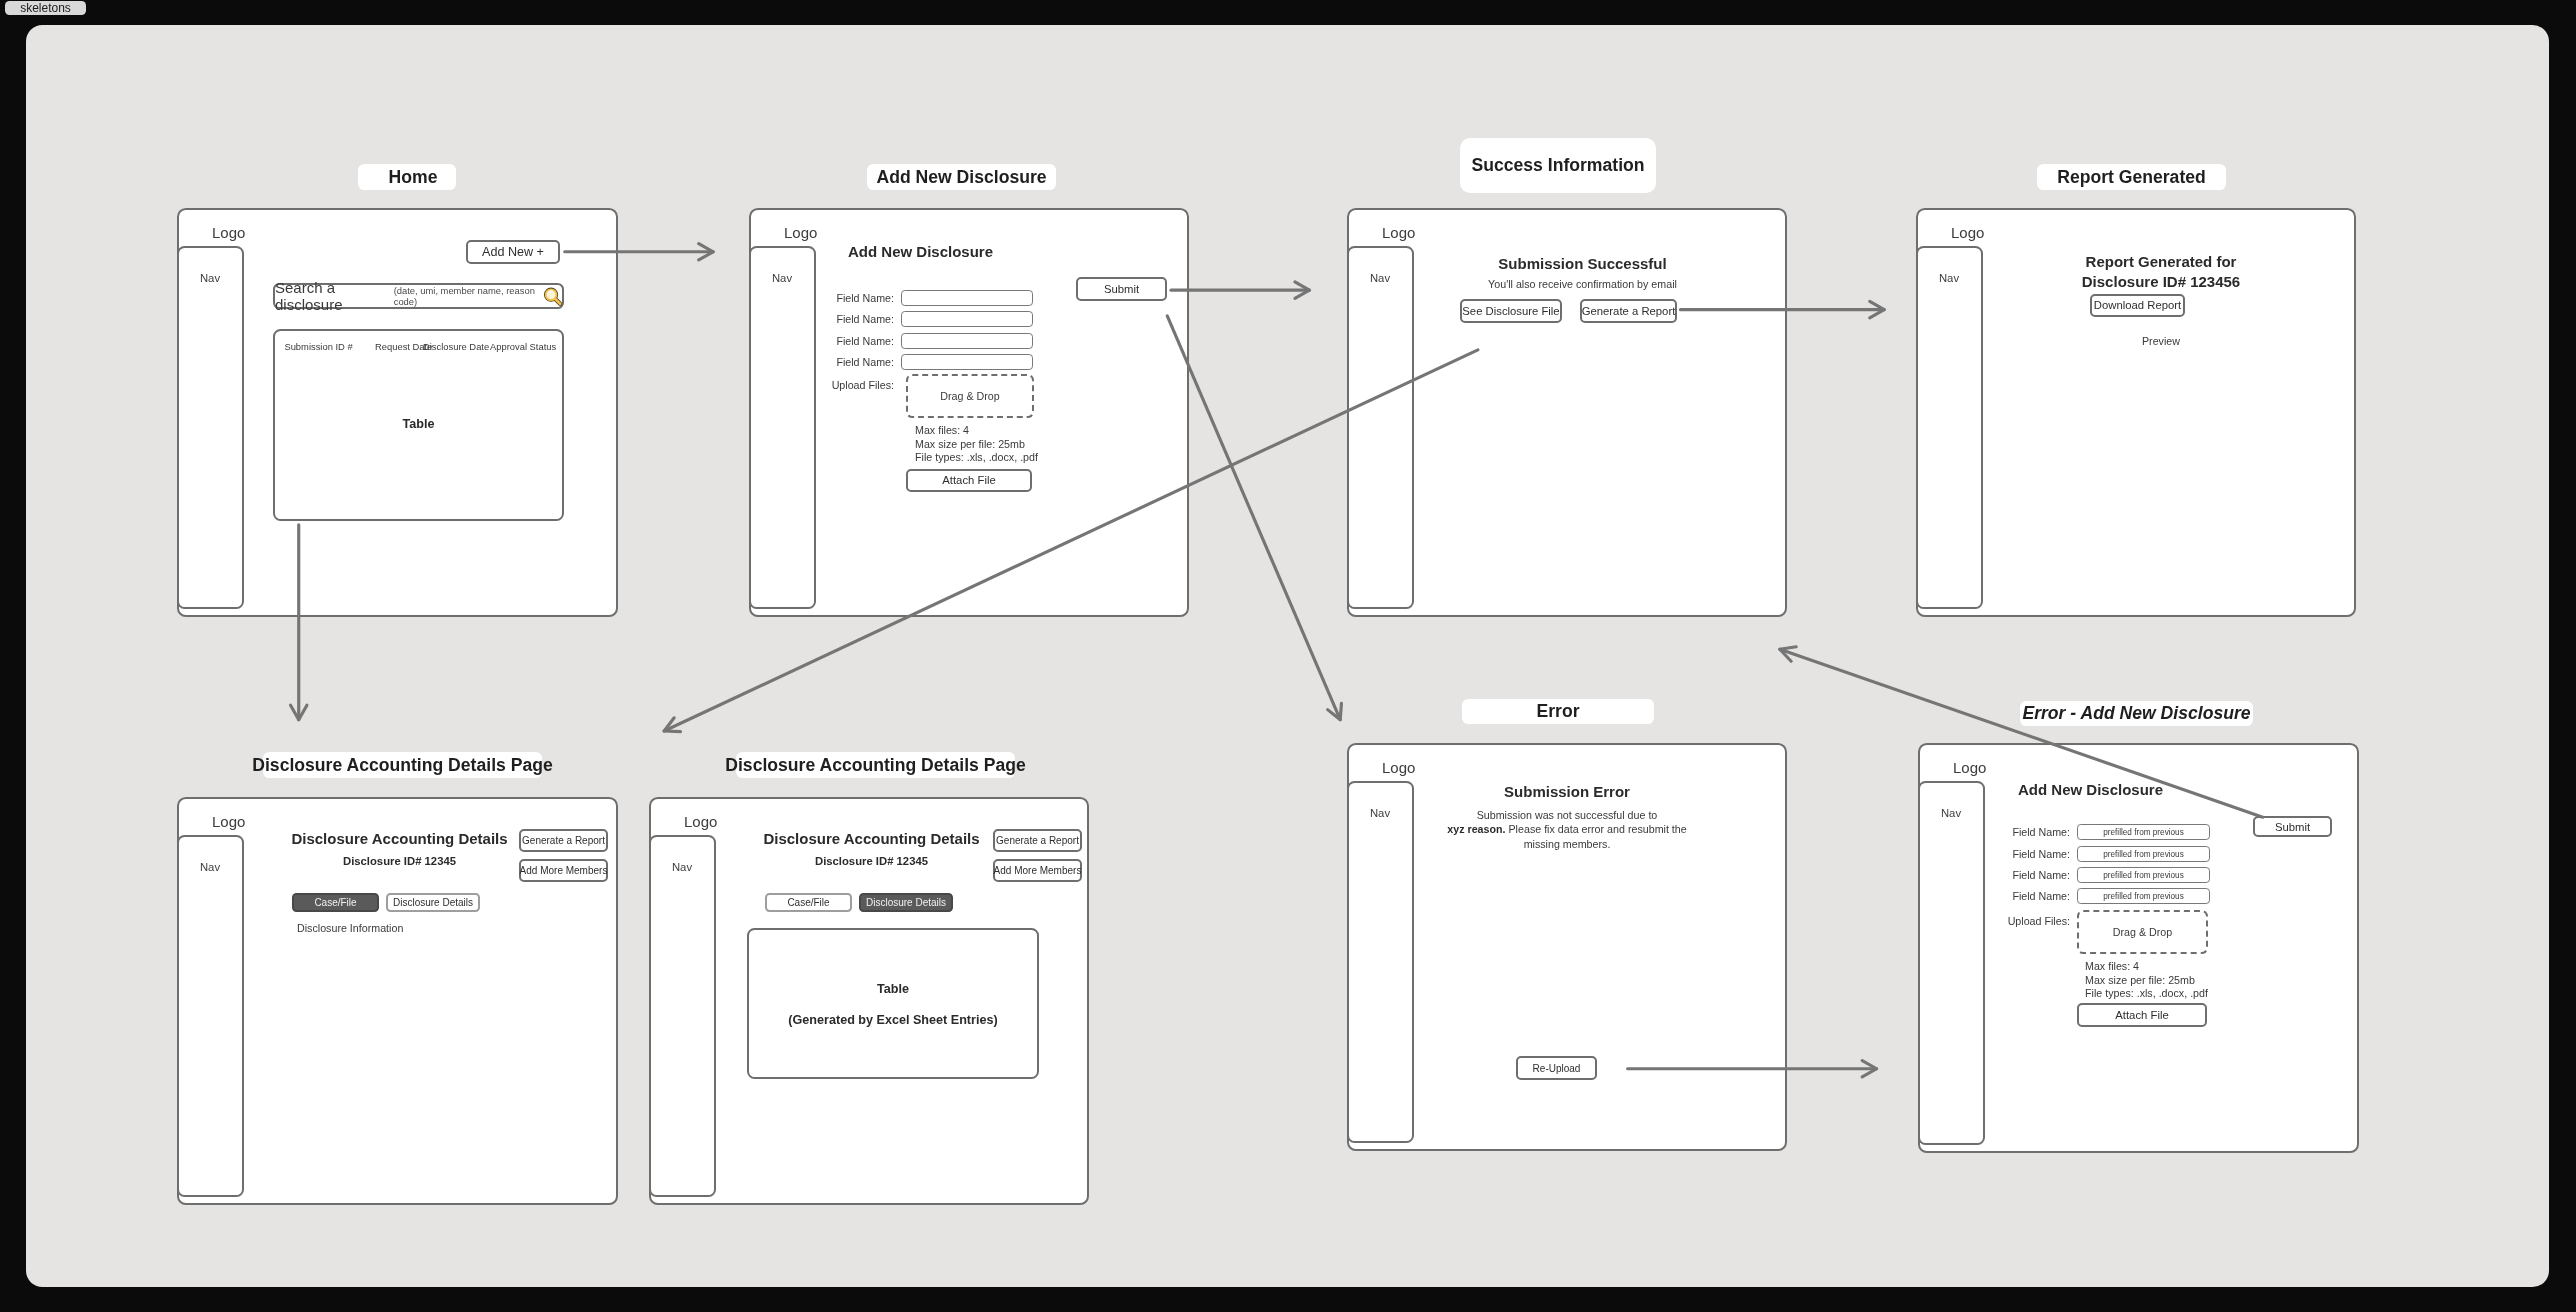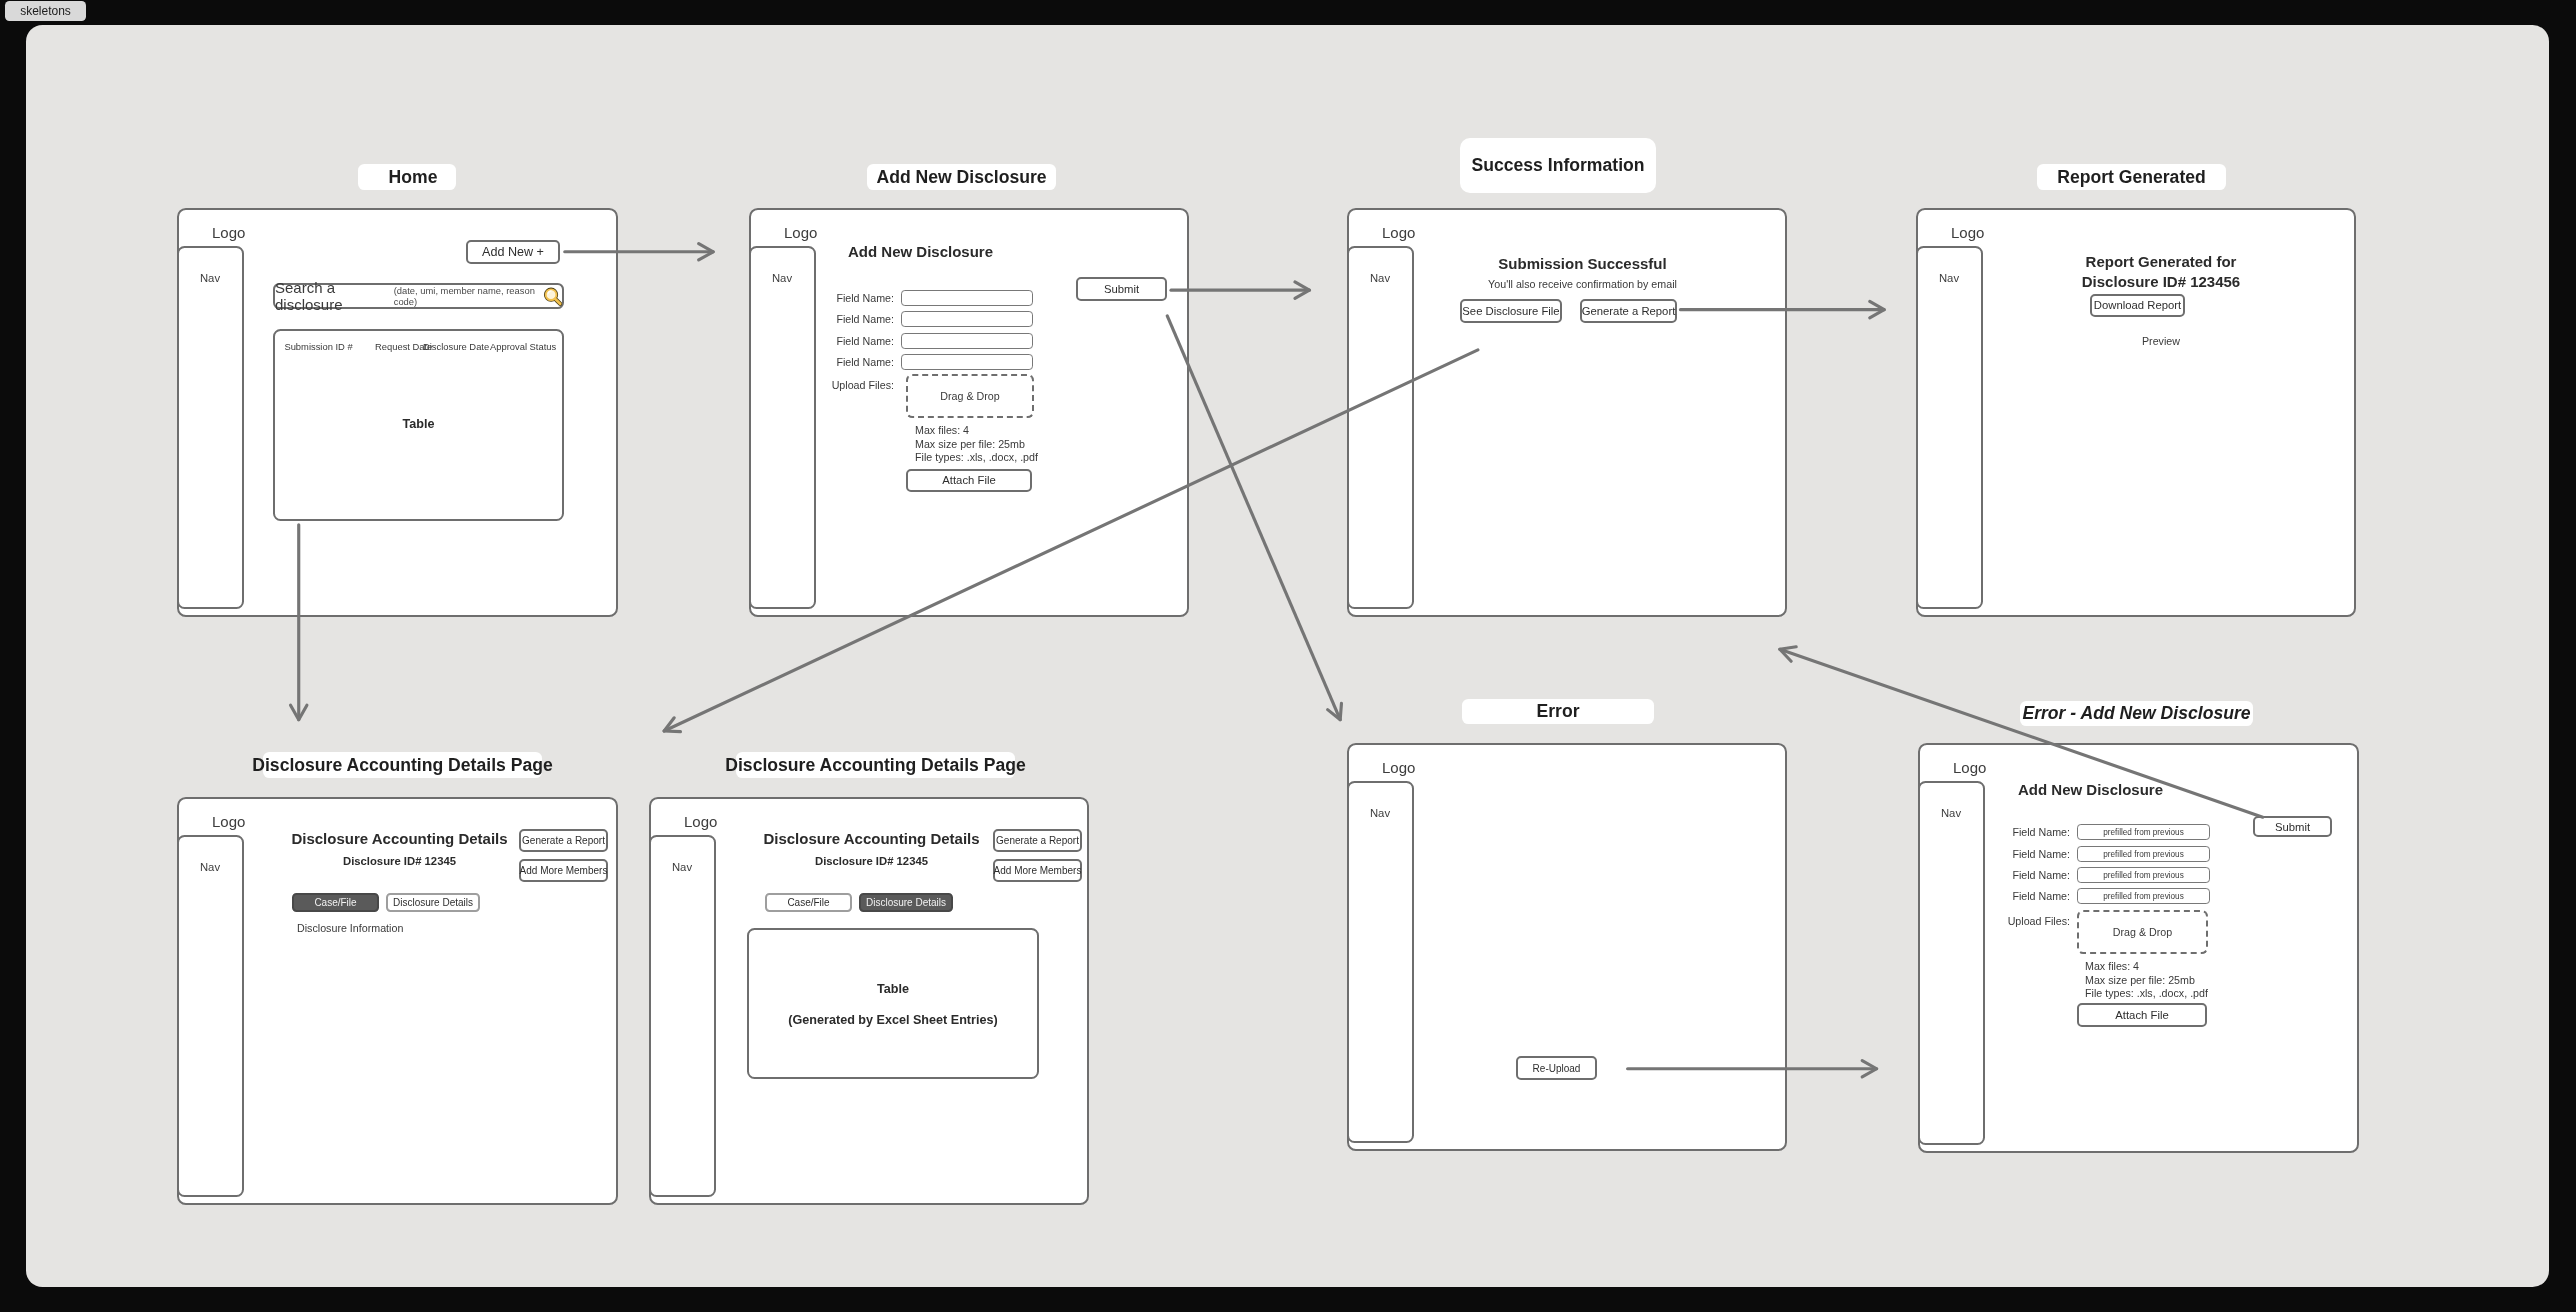--- a/index.html
+++ b/index.html
@@ -5,21 +5,21 @@
   html,body{margin:0;padding:0;}
   body{
     width:2576px;height:1313px;position:relative;background:#0b0b0b;
     font-family:"Liberation Sans", sans-serif;color:#333;overflow:hidden;
   }
   .canvas{
     position:absolute;left:26.4px;top:25px;width:2523px;height:1262px;
     background:#e5e4e2;border-radius:16.4px;
   }
   .page-tab{
-    position:absolute;left:5px;top:1.3px;width:81px;height:20px;
+    position:absolute;left:5px;top:1.3px;width:81px;height:14px;
     background:#d9d9d9;border-radius:4.4px;display:flex;align-items:center;justify-content:center;
     font-size:12px;color:#1c1c1c;z-index:5;
   }
   .flow-title{
     position:absolute;background:#ffffff;border-radius:6.3px;z-index:2;
     display:flex;align-items:center;justify-content:center;
     font-weight:bold;font-size:17.6px;color:#1f1f1f;white-space:nowrap;
   }
   .frame{
     position:absolute;background:#ffffff;border:2.5px solid #6e6e6e;border-radius:8.8px;z-index:1;
@@ -199,20 +199,28 @@
     <div class="table-label" style="top:52px;">Table</div>
     <div class="table-label" style="top:83px;">(Generated by Excel Sheet Entries)</div>
   </div>
 </div>
 
 <div class="frame" style="left:1347px;top:743px;width:436px;height:404px;">
   <div class="logo">Logo</div>
   <div class="nav">
       <span>Nav</span>
     </div>
+  <div class="center-block" style="left:69px;right:69px;top:38px;">
+    <div class="heading" style="position:static;">Submission Error</div>
+    <div class="err-body" style="margin-top:7.5px;">
+      <div>Submission was not successful due to</div>
+      <div><b>xyz reason.</b><span> Please fix data error and resubmit the</span></div>
+      <div>missing members.</div>
+    </div>
+  </div>
   <div class="btn" style="left:167px;top:311px;width:81px;height:24px;font-size:10px;">Re-Upload</div>
 </div>
 
 <div class="frame" style="left:1918px;top:743px;width:437px;height:406px;">
   <div class="logo">Logo</div>
   <div class="nav">
       <span>Nav</span>
     </div>
   <div class="heading" style="left:98px;top:36px;">Add New Disclosure</div>
   <div class="btn" style="left:333px;top:71px;width:79px;height:21.4px;">Submit</div>

